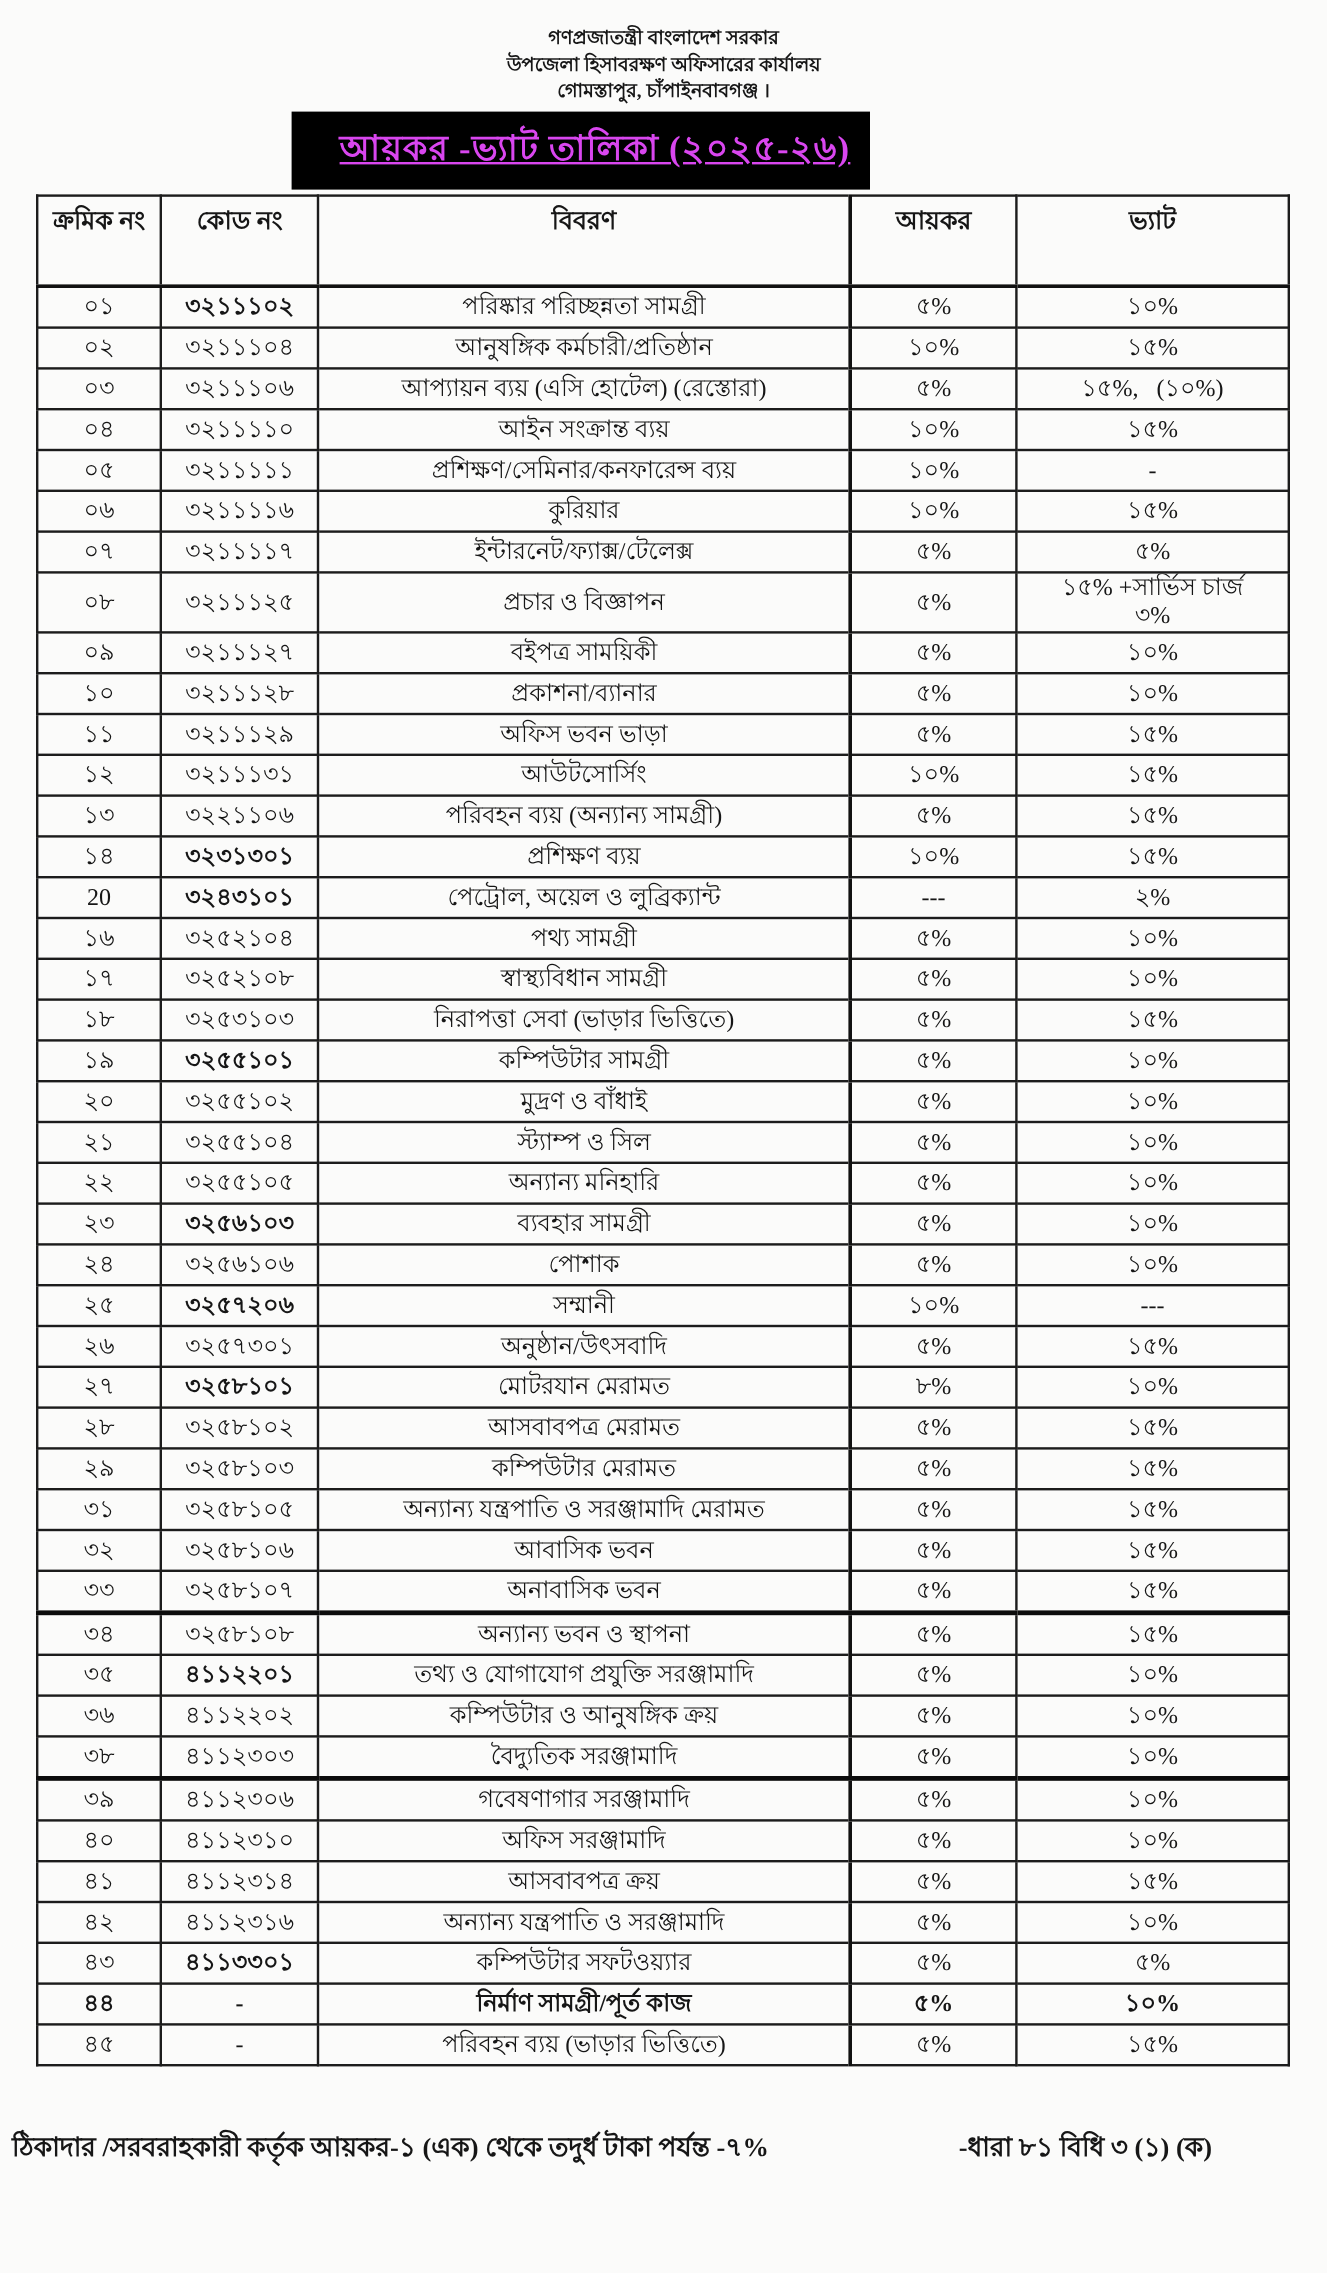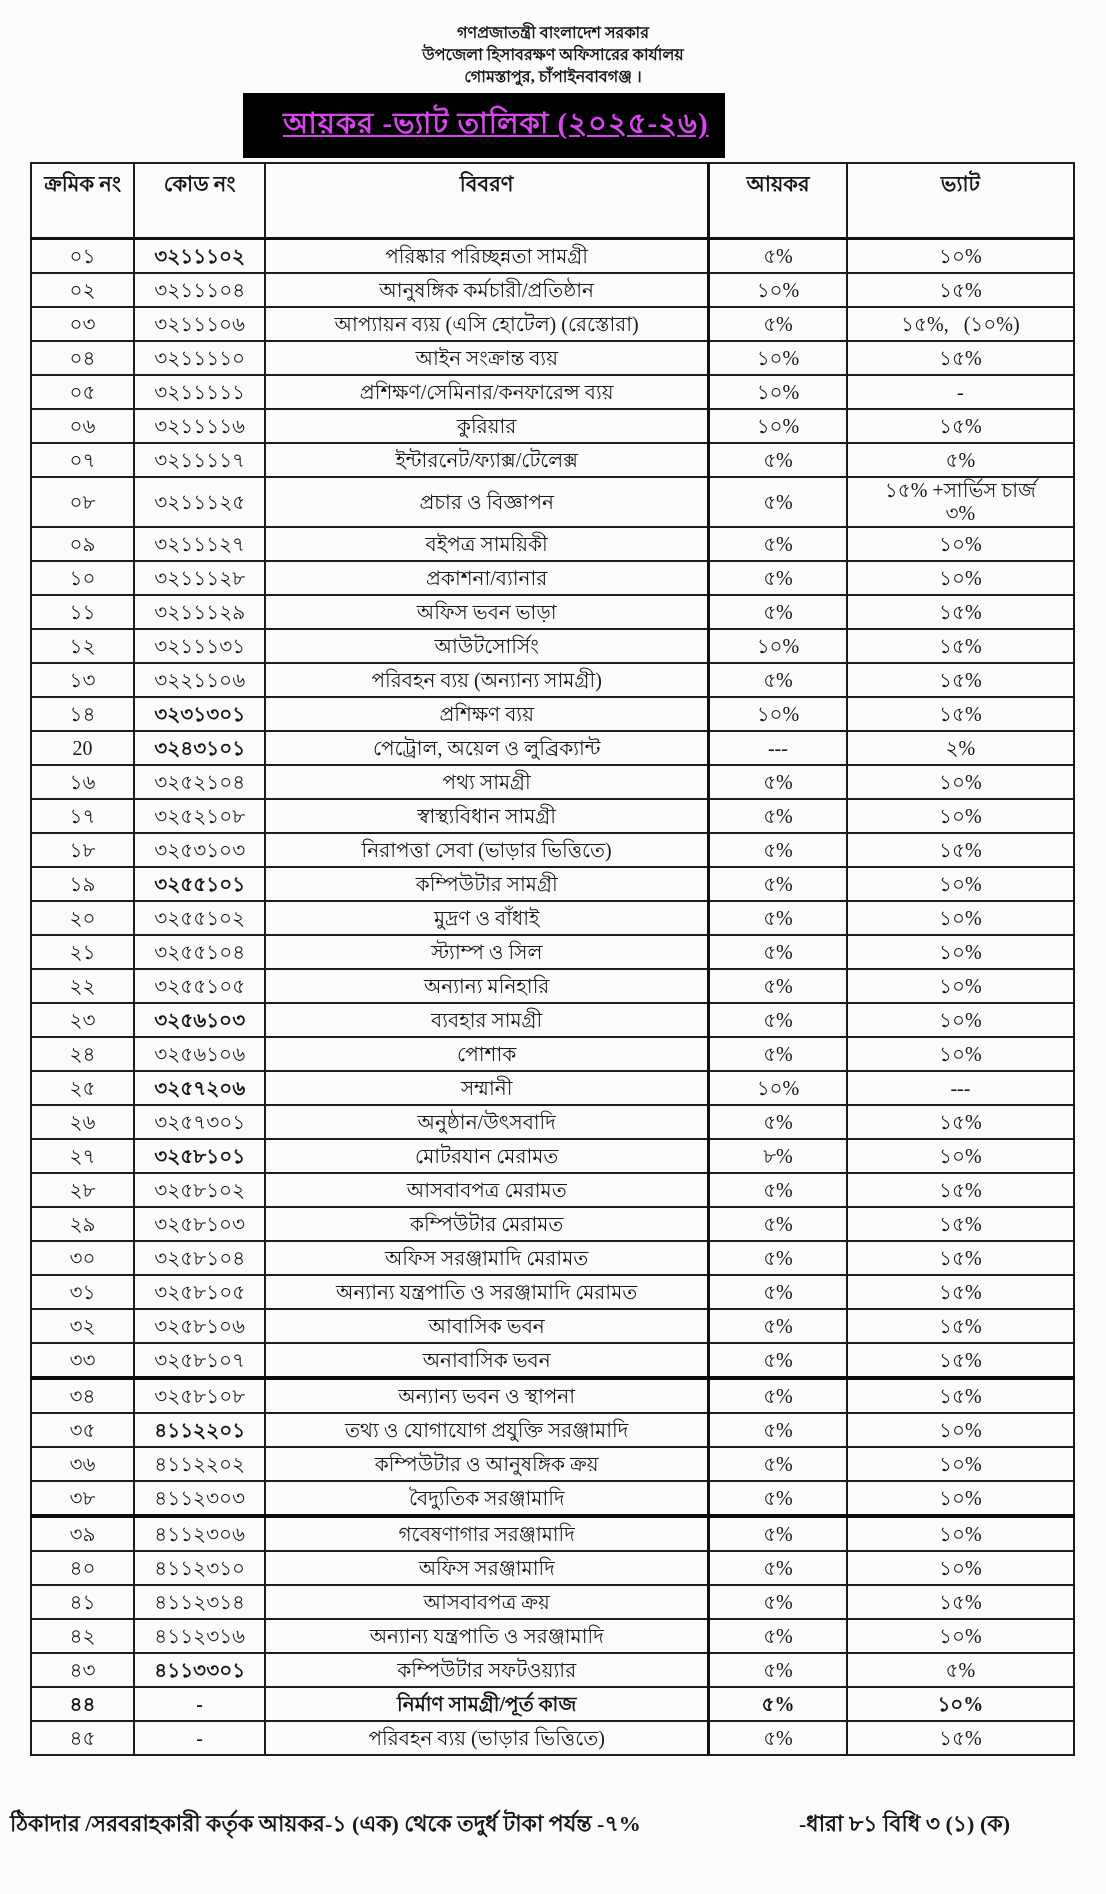--- a/index.html
+++ b/index.html
@@ -297,27 +297,20 @@
         <td>১৫%</td>
       </tr>
       <tr>
         <td>২৯</td>
         <td>৩২৫৮১০৩</td>
         <td>কম্পিউটার মেরামত</td>
         <td>৫%</td>
         <td>১৫%</td>
       </tr>
       <tr>
-        <td>৩০</td>
-        <td>৩২৫৮১০৪</td>
-        <td>অফিস সরঞ্জামাদি মেরামত</td>
-        <td>৫%</td>
-        <td>১৫%</td>
-      </tr>
-      <tr>
         <td>৩১</td>
         <td>৩২৫৮১০৫</td>
         <td>অন্যান্য যন্ত্রপাতি ও সরঞ্জামাদি মেরামত</td>
         <td>৫%</td>
         <td>১৫%</td>
       </tr>
       <tr>
         <td>৩২</td>
         <td>৩২৫৮১০৬</td>
         <td>আবাসিক ভবন</td>

